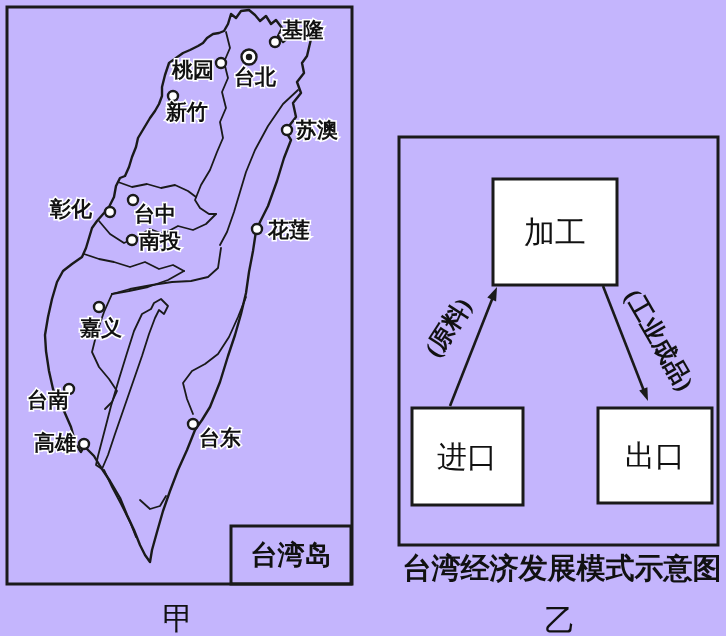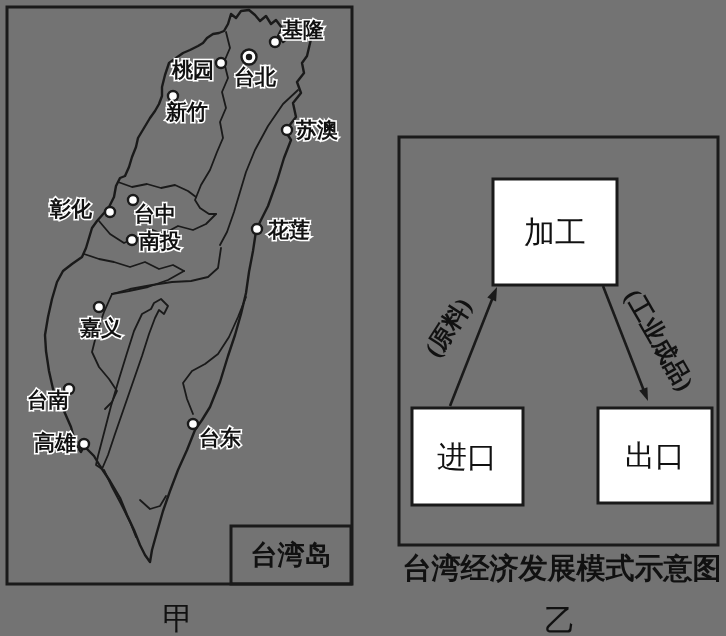--- a/index.html
+++ b/index.html
@@ -4,21 +4,21 @@
 <style>
   html, body {
     margin: 0;
     padding: 0;
     background: #ffffff;
   }
   #stage {
     position: relative;
     width: 726px;
     height: 636px;
-    background: #737373;
+    background: #c4b5fd;
     font-family: "Liberation Serif", "DejaVu Serif", serif;
   }
   svg { display: block; }
   .ink { stroke: #1a1a1a; fill: none; }
   .coast { stroke-width: 2.4; stroke-linejoin: round; }
   .inner { stroke-width: 1.8; stroke-linejoin: round; stroke-linecap: round; }
   .frame { stroke-width: 3; fill: none; stroke: #1a1a1a; }
   .nodebox { stroke-width: 3; fill: #ffffff; stroke: #1a1a1a; }
   .dot { fill: #ffffff; stroke: #1a1a1a; stroke-width: 2.4; }
   .citylabel {

